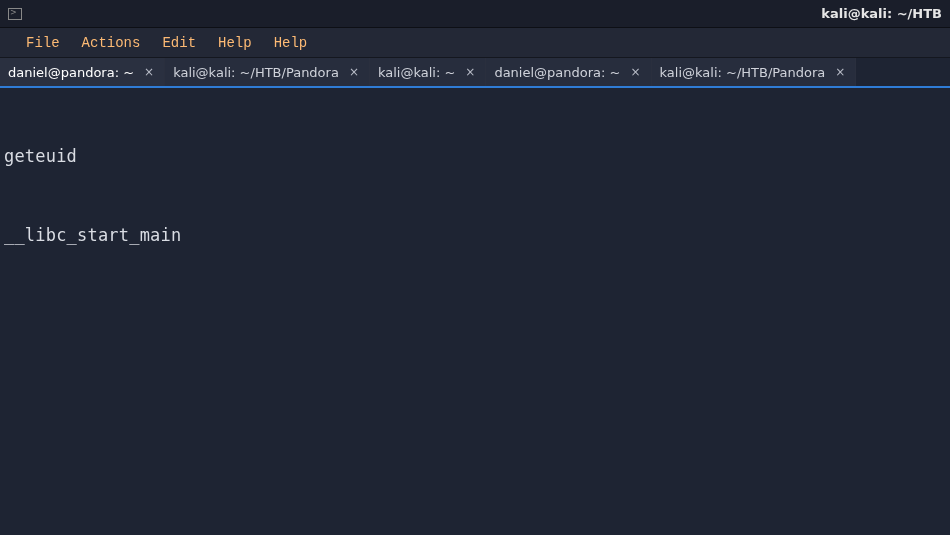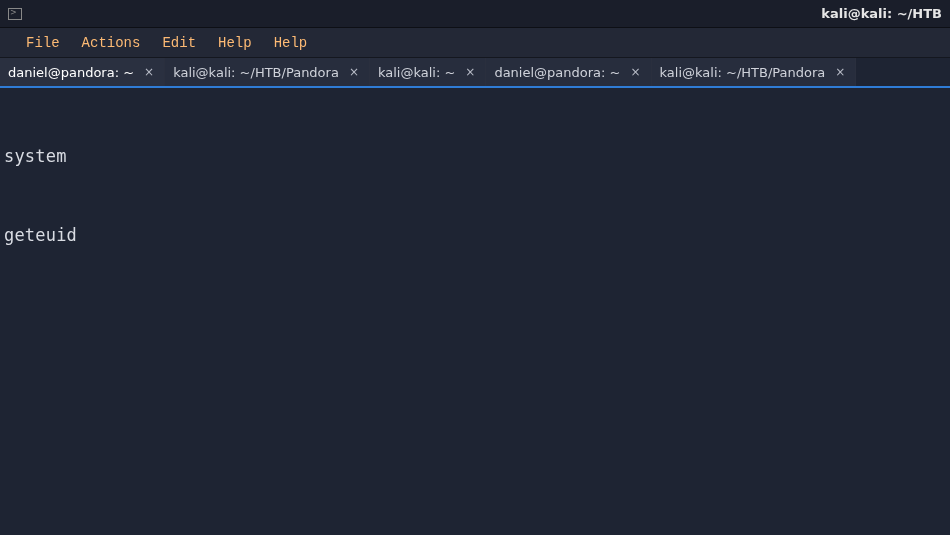--- a/index.html
+++ b/index.html
@@ -123,22 +123,22 @@
     <span class="tab-close">×</span>
   </div>
   <div class="tab">
     <span>kali@kali: ~/HTB/Pandora</span>
     <span class="tab-close">×</span>
   </div>
   <div class="tab-spacer"></div>
 </div>
 
 <div class="terminal">
-  <span class="line">system</span>
   <span class="line">geteuid</span>
+  <span class="line">__libc_start_main</span>
   
   
   
   
   
   
   
   
   
   

